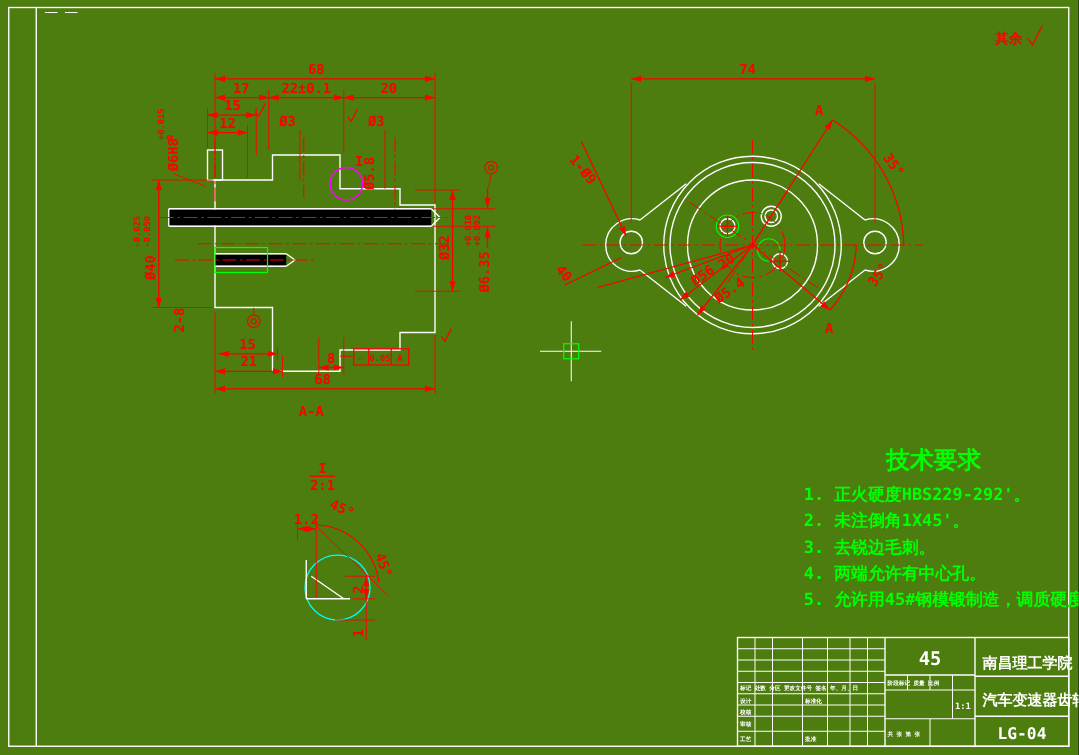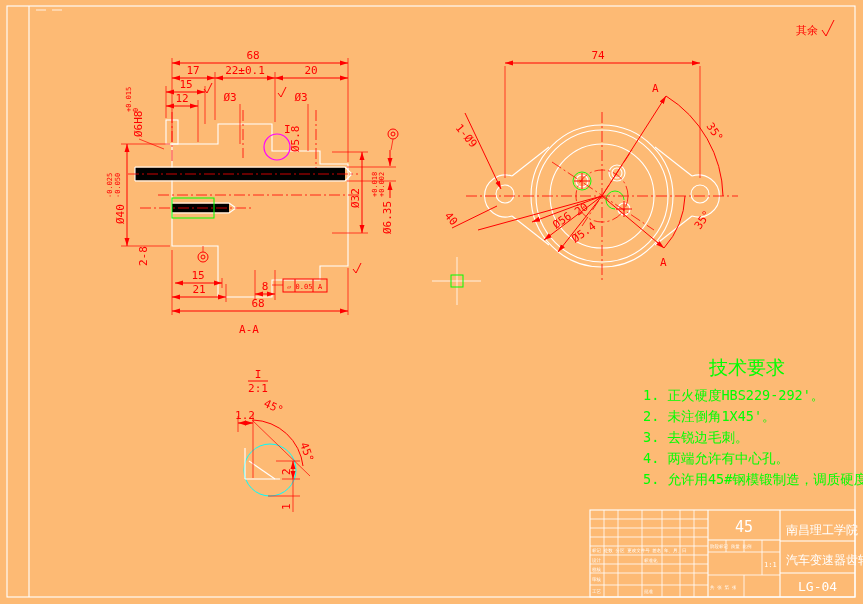--- a/index.html
+++ b/index.html
@@ -1,17 +1,17 @@
 <!DOCTYPE html>
 <html><head>
 <meta charset="utf-8">
 <style>
   html,body{margin:0;padding:0;background:#000;}
-  #stage{position:relative;width:863px;height:604px;background:#fdba74;overflow:hidden;
-         font-family:"DejaVu Sans Mono","Liberation Mono",monospace;}
+  #stage{position:relative;width:863px;height:604px;background:#4d7c0f;overflow:hidden;
+         font-family:"DejaVu Sans Mono","Liberation Mono",monospace;font-weight:bold;}
   svg{position:absolute;left:0;top:0;}
   text{font-family:"DejaVu Sans Mono","Liberation Mono",monospace;}
   .w{stroke:#fff;stroke-width:1.1;fill:none;}
   .wt{stroke:#fff;stroke-width:0.8;fill:none;}
   .r{stroke:#f00;stroke-width:1;fill:none;}
   .rt{stroke:#f00;stroke-width:0.7;fill:none;}
   .g{stroke:#0f0;stroke-width:1;fill:none;}
   .cy{stroke:#0ff;stroke-width:1;fill:none;}
   .mg{stroke:#f0f;stroke-width:1.2;fill:none;}
   .cl{stroke:#f00;stroke-width:0.8;fill:none;stroke-dasharray:11 3 2 3;}

